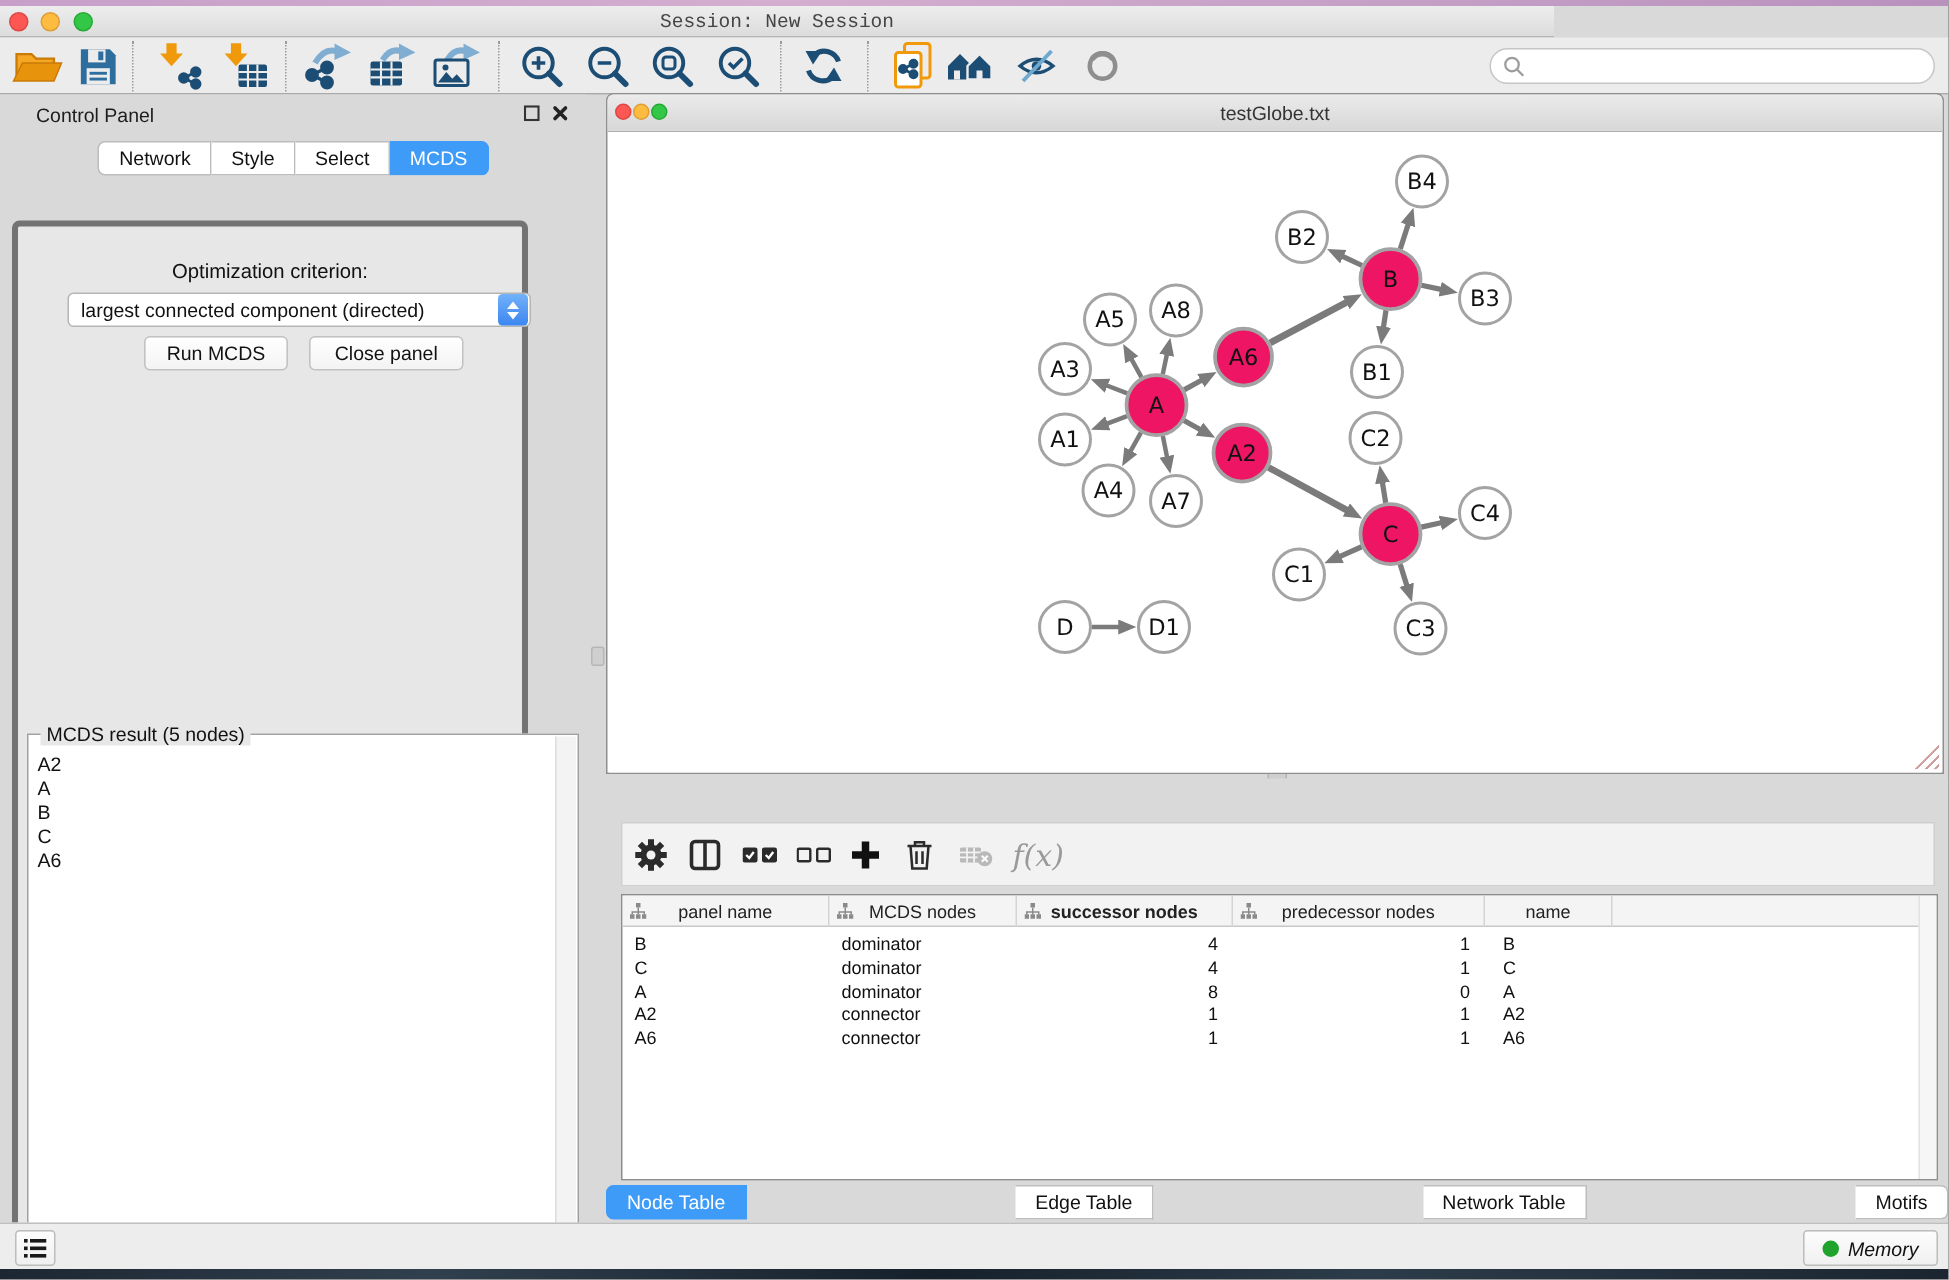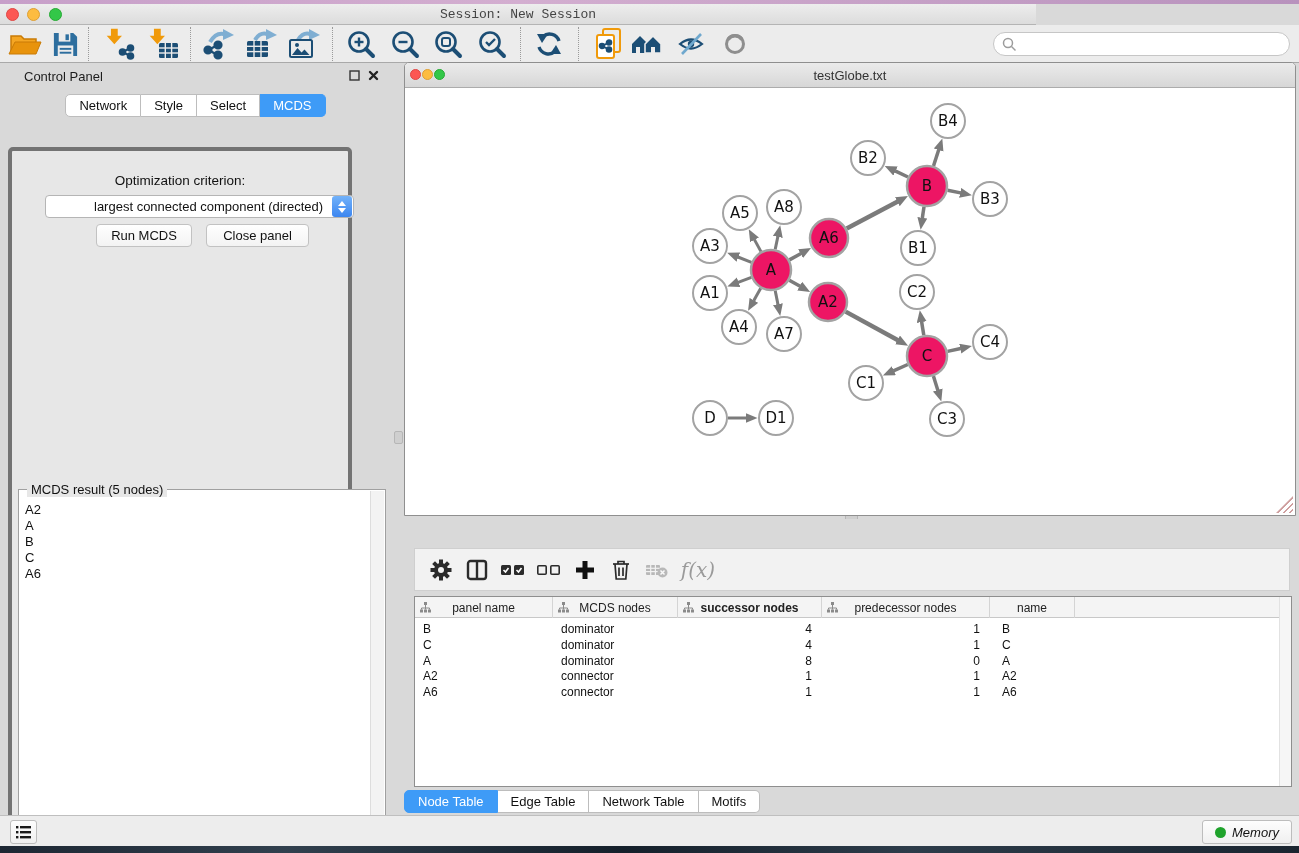--- a/index.html
+++ b/index.html
@@ -33,21 +33,21 @@
   .winicons{position:absolute;top:7px;display:flex;gap:8px;}
   .cp-tabs{position:absolute;left:0;top:31px;width:100%;display:flex;justify-content:center;}
   .seg{font-size:13px;padding:3px 13px;background:#fff;border:1px solid #BDBDBD;border-left-width:0;color:#111;}
   .seg:first-child{border-left-width:1px;border-radius:5px 0 0 5px;}
   .seg:last-child{border-radius:0 5px 5px 0;}
   .seg.active{background:#3E9BF7;border-color:#3E9BF7;color:#fff;}
   .cp-content{position:absolute;left:8px;top:54px;width:344px;height:687px;background:#E7E7E7;
     border:4px solid #737373;border-radius:5px;margin-top:30px;}
   .opt-label{position:absolute;left:0;right:0;top:22px;text-align:center;font-size:13.5px;color:#111;}
   .dropdown{position:absolute;left:33px;top:44px;width:309px;height:23px;background:#fff;border:1px solid #B5B5B5;
-    border-radius:4px;display:flex;align-items:center;padding-left:40px;}
+    border-radius:4px;display:flex;align-items:center;}
   .dropdown .dval{flex:1;font-size:13px;padding-left:8px;color:#111;white-space:nowrap;}
   .dd-step{width:20px;height:21px;margin:0 1px 0 0;border-radius:3px;background:linear-gradient(#72B2FA,#3C86F0);
     display:flex;flex-direction:column;align-items:center;justify-content:center;gap:2px;}
   .dd-step .up{width:0;height:0;border-left:4px solid transparent;border-right:4px solid transparent;border-bottom:5px solid #fff;}
   .dd-step .dn{width:0;height:0;border-left:4px solid transparent;border-right:4px solid transparent;border-top:5px solid #fff;}
   .btn{position:absolute;height:23px;background:linear-gradient(#FFFFFF,#F3F3F3);border:1px solid #C2C2C2;border-radius:4px;
     font-size:13px;color:#111;display:flex;align-items:center;justify-content:center;}
   .result-box{position:absolute;left:6px;top:338px;width:368px;height:343px;background:#fff;border:1px solid #A0A0A0;}
   .result-legend{position:absolute;left:8px;top:-8px;background:#E7E7E7;padding:0 4px;font-size:13px;color:#111;}
   .result-list{position:absolute;left:0;top:4px;bottom:2px;right:16px;padding:8px 6px;font-size:13px;line-height:16px;color:#111;overflow:hidden;}
@@ -62,30 +62,30 @@
   .net-titlebar .tl{width:11px;height:11px;top:6px;}
   .net-titlebar .title{position:absolute;left:0;right:0;top:5px;text-align:center;font-size:13px;color:#333;}
   .net-canvas{position:absolute;left:1px;top:26px;width:888px;height:426px;background:#fff;overflow:hidden;}
   .resize-grip{position:absolute;right:2px;bottom:2px;width:17px;height:17px;
     background:repeating-linear-gradient(135deg,transparent 0 3px,#cf9f9f 3px 4.5px);
     clip-path:polygon(100% 0,100% 100%,0 100%);}
   
   .tpanel{position:absolute;left:404px;top:519px;width:895px;height:296px;background:#D9D9D9;}
   .tp-toolbar{position:absolute;left:10px;top:29px;width:876px;height:43px;background:#F2F2F2;border:1px solid #CFCFCF;
     display:flex;align-items:center;}
-  .tp-icon{width:36px;height:36px;display:flex;align-items:center;justify-content:center;}
+  .tp-icon{width:36px;height:36px;display:flex;align-items:center;justify-content:flex-start;}
   .fx{font-family:"DejaVu Serif","Liberation Serif",serif;font-style:italic;font-size:20px;color:#9A9A9A;}
   .ttable{position:absolute;left:10px;top:77px;width:878px;height:191px;background:#fff;border:1px solid #8E8E8E;overflow:hidden;}
   .thead{position:absolute;left:0;top:0;height:21px;background:#F4F4F4;border-bottom:1px solid #C8C8C8;}
   .thcell{position:absolute;top:0;height:21px;border-right:1px solid #D4D4D4;display:flex;align-items:center;justify-content:center;
     font-size:12px;color:#222;}
   .thcell .colicon{position:absolute;left:5px;top:5px;}
   .trow-cell{position:absolute;height:16px;font-size:12px;color:#111;line-height:16px;white-space:nowrap;}
   .ttable-scroll{position:absolute;right:0;top:0;bottom:0;width:12px;background:#F6F6F6;border-left:1px solid #E2E2E2;}
-  .tp-tabs{position:absolute;left:0;top:271px;width:100%;display:flex;justify-content:flex-start;}
+  .tp-tabs{position:absolute;left:0;top:271px;width:100%;display:flex;justify-content:space-between;}
   
   .statusbar{position:absolute;left:0;top:815px;width:1299px;height:31px;background:#EDEDED;border-top:1px solid #BFBFBF;}
   .sb-btn{position:absolute;background:linear-gradient(#FDFDFD,#F0F0F0);border:1px solid #BDBDBD;border-radius:3px;
     display:flex;align-items:center;justify-content:center;font-style:italic;}
   .memdot{width:11px;height:11px;border-radius:50%;background:#1FA32C;margin-right:6px;}
   .memlabel{font-size:13px;color:#111;}
   svg{display:block;}
 </style>
 </head>
 <body>

